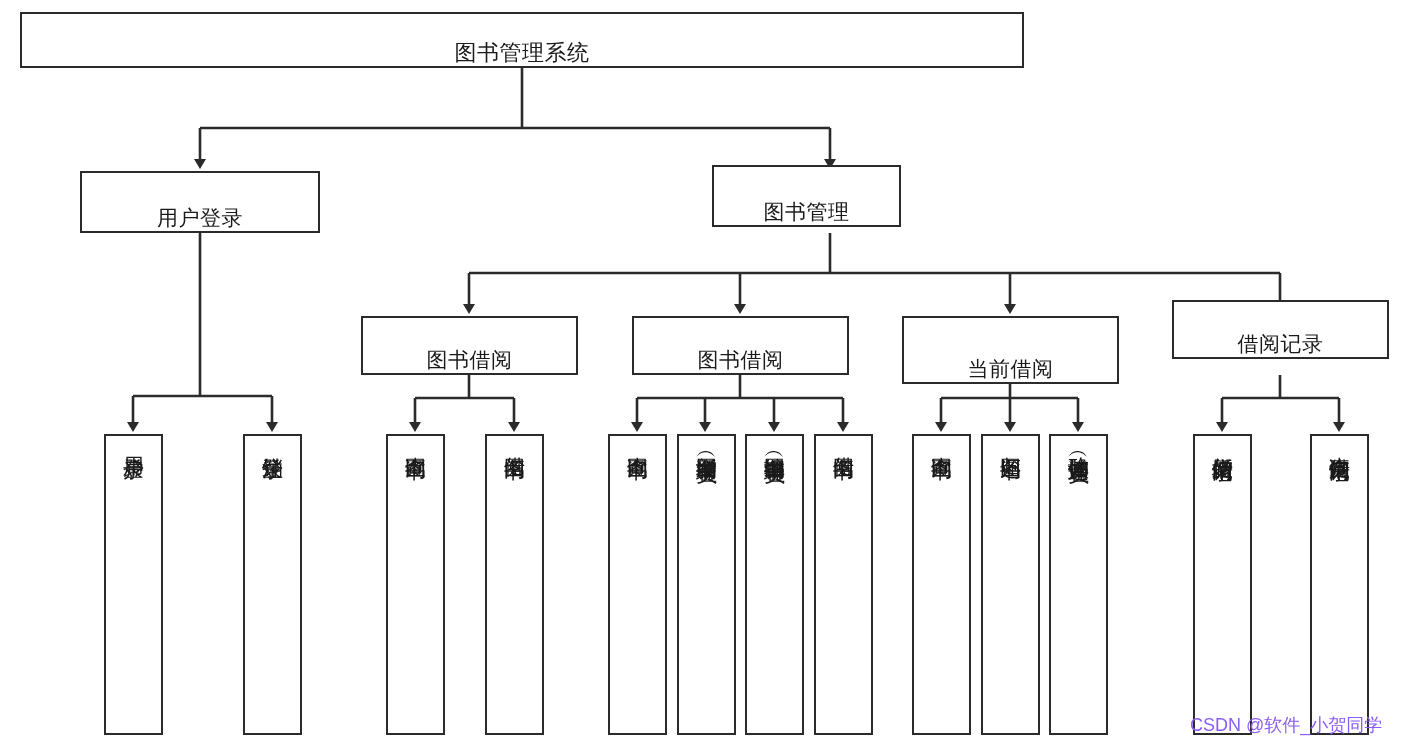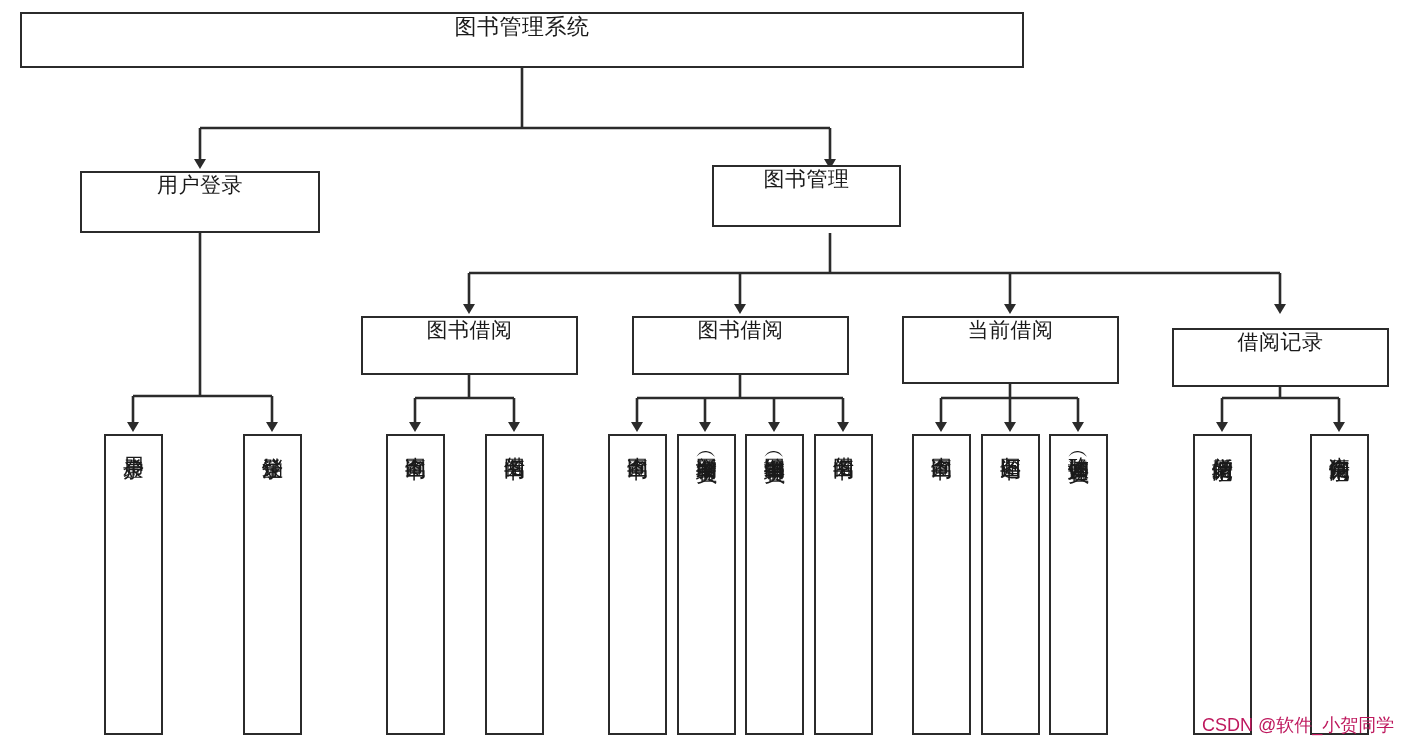--- a/index.html
+++ b/index.html
@@ -22,21 +22,21 @@
     width: 1405px;
     height: 747px;
     pointer-events: none;
   }
   .node {
     position: absolute;
     box-sizing: border-box;
     background: #ffffff;
     border: 2px solid #2b2b2b;
     display: flex;
-    align-items: flex-start;
+    align-items: flex-end;
     justify-content: center;
     color: #1a1a1a;
     z-index: 2;
   }
   .node .label {
     display: block;
     text-align: center;
     line-height: 1.18;
     white-space: nowrap;
   }
@@ -57,26 +57,25 @@
   .node.v .label {
     writing-mode: vertical-rl;
     text-orientation: upright;
     font-size: 21px;
     line-height: 1.05;
     letter-spacing: 1px;
     white-space: nowrap;
   }
   .watermark {
     position: absolute;
-    color: #be185d;
+    color: #8b5cf6;
     font-size: 18px;
     white-space: nowrap;
     z-index: 3;
     font-family: "Liberation Sans", "DejaVu Sans", sans-serif;
-    margin-left: 12px;
   }
 </style>
 </head>
 <body>
 
 <div id="canvas">
 
   <svg id="wires" viewBox="0 0 1405 747" xmlns="http://www.w3.org/2000/svg">
     <defs>
       <marker id="arrow" markerWidth="10" markerHeight="12" refX="1" refY="6" orient="auto" markerUnits="userSpaceOnUse">
@@ -141,21 +140,21 @@
 
   <div class="node h" style="left:361px; top:316px; width:217px; height:59px;">
     <span class="label">图书借阅</span>
   </div>
   <div class="node h" style="left:632px; top:316px; width:217px; height:59px;">
     <span class="label">图书借阅</span>
   </div>
   <div class="node h" style="left:902px; top:316px; width:217px; height:68px;">
     <span class="label">当前借阅</span>
   </div>
-  <div class="node h" style="left:1172px; top:328px; width:217px; height:59px;">
+  <div class="node h" style="left:1172px; top:300px; width:217px; height:59px;">
     <span class="label">借阅记录</span>
   </div>
 
   <div class="node v" style="left:104px; top:434px; width:59px; height:301px;">
     <span class="label">用户登录</span>
   </div>
   <div class="node v" style="left:243px; top:434px; width:59px; height:301px;">
     <span class="label">注销登录</span>
   </div>
 

